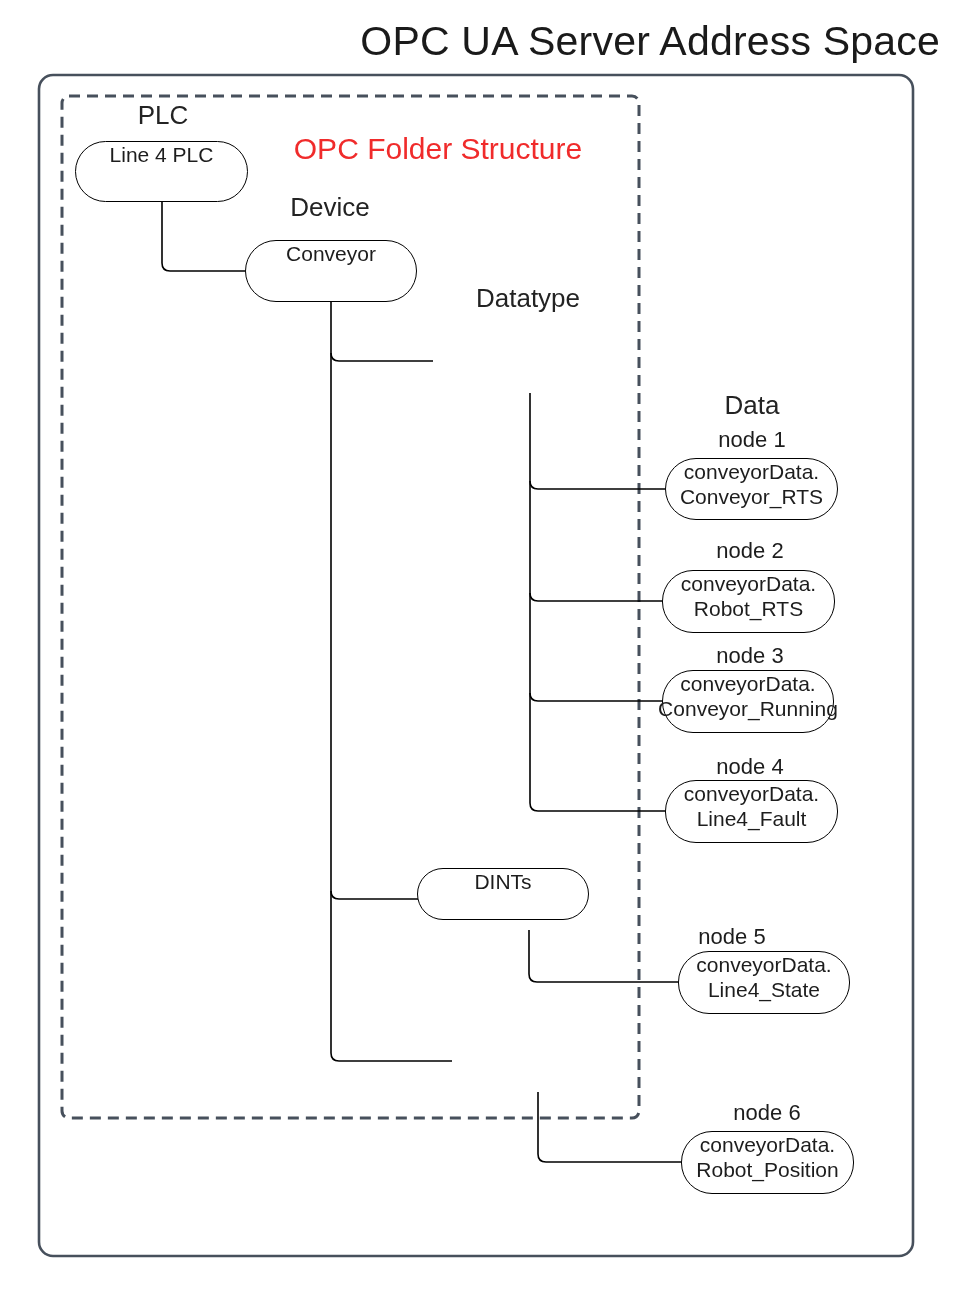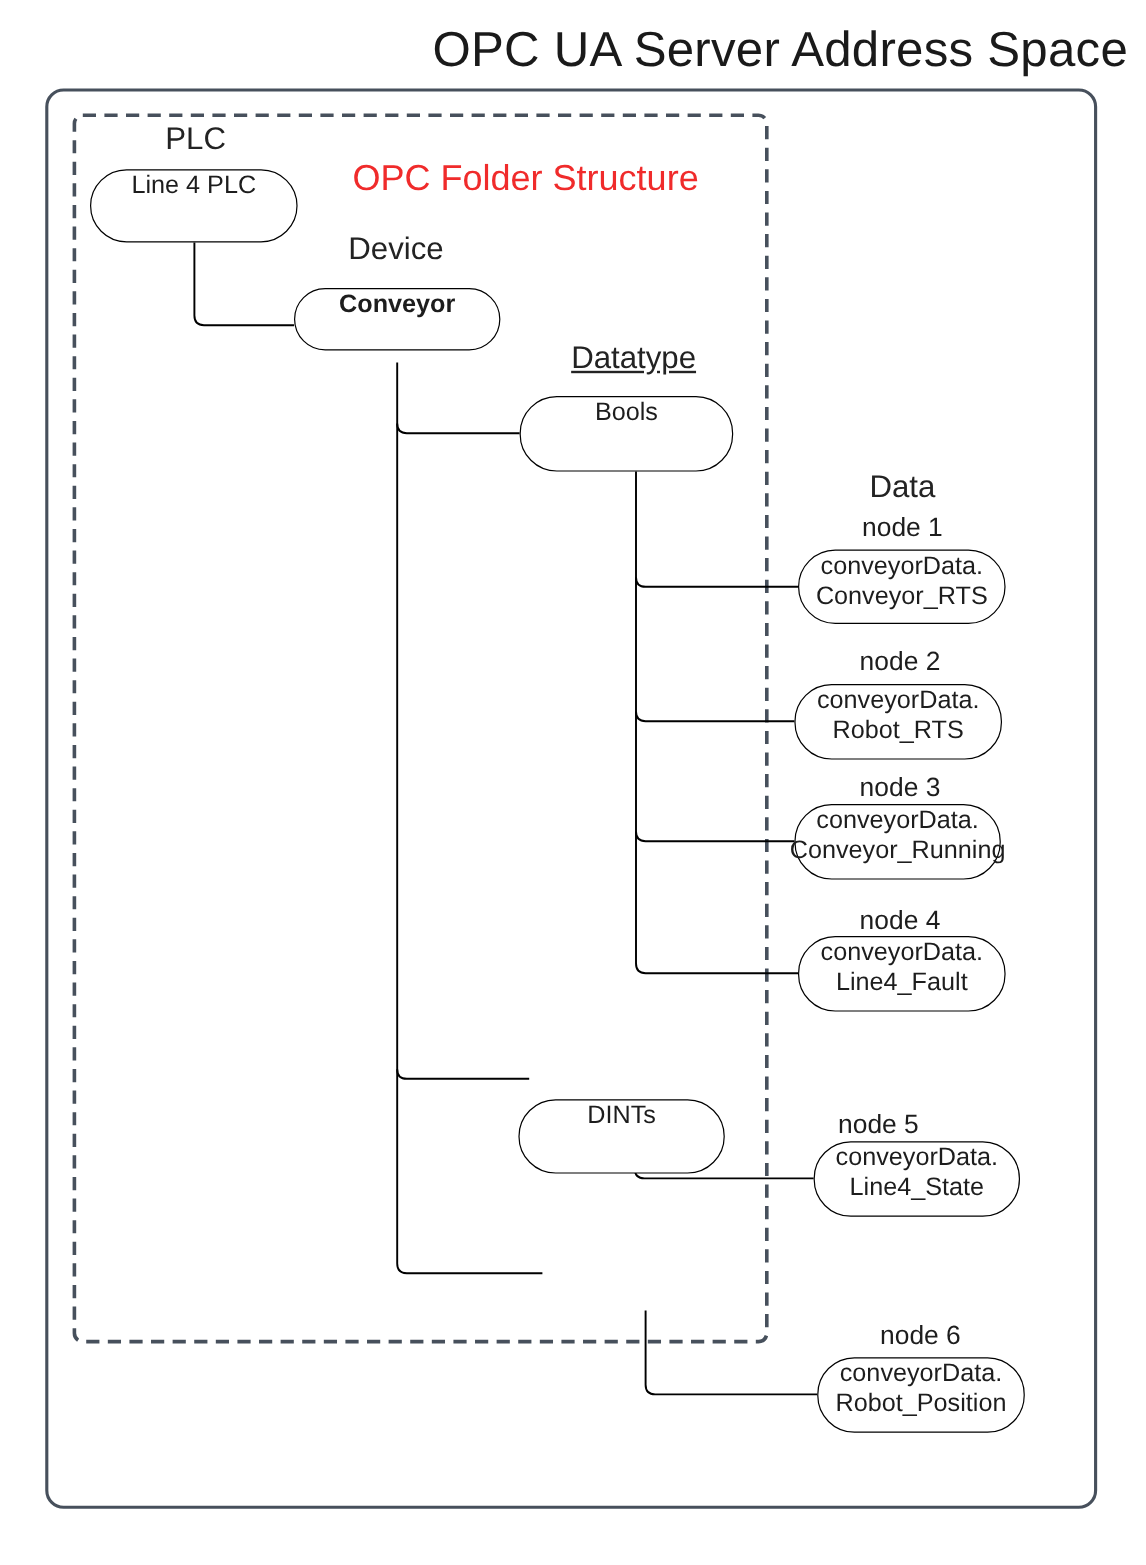--- a/index.html
+++ b/index.html
@@ -74,33 +74,30 @@
       <path d="M 530 593 Q 530 601 538 601 L 662 601"></path>
       <path d="M 530 693 Q 530 701 538 701 L 662 701"></path>
       <path d="M 529 930 L 529 974 Q 529 982 537 982 L 678 982"></path>
       <path d="M 538 1092 L 538 1154 Q 538 1162 546 1162 L 681 1162"></path>
     </g>
   </svg>
 
   <div class="clabel header" style="left:163px;top:100px;">PLC</div>
   <div class="clabel red-label" style="left:438px;top:132px;">OPC Folder Structure</div>
   <div class="clabel header" style="left:330px;top:192px;">Device</div>
-  <div class="clabel header" style="left:528px;top:283px;text-decoration:underline;">Datatype</div>
+  <div class="clabel header" style="left:528px;top:283px;">Datatype</div>
   <div class="clabel header" style="left:752px;top:390px;">Data</div>
 
   <div class="pill" style="left:75px;top:141px;width:173px;height:61px;">
     <span class="pill-line">Line 4 PLC</span>
   </div>
-  <div class="pill" style="left:245px;top:240px;width:172px;height:52px;font-weight:bold;">
+  <div class="pill" style="left:245px;top:240px;width:172px;height:62px;">
     <span class="pill-line">Conveyor</span>
   </div>
-  <div class="pill" style="left:433px;top:330px;width:178px;height:63px;">
-    <span class="pill-line">Bools</span>
-  </div>
-  <div class="pill" style="left:432px;top:868px;width:172px;height:62px;margin-top:48px;">
+  <div class="pill" style="left:417px;top:868px;width:172px;height:52px;">
     <span class="pill-line">DINTs</span>
   </div>
 
   <div class="clabel node-label" style="left:752px;top:427px;">node 1</div>
   <div class="pill" style="left:665px;top:458px;width:173px;height:62px;">
     <span class="pill-line">conveyorData.</span>
     <span class="pill-line">Conveyor_RTS</span>
   </div>
 
   <div class="clabel node-label" style="left:750px;top:538px;">node 2</div>

